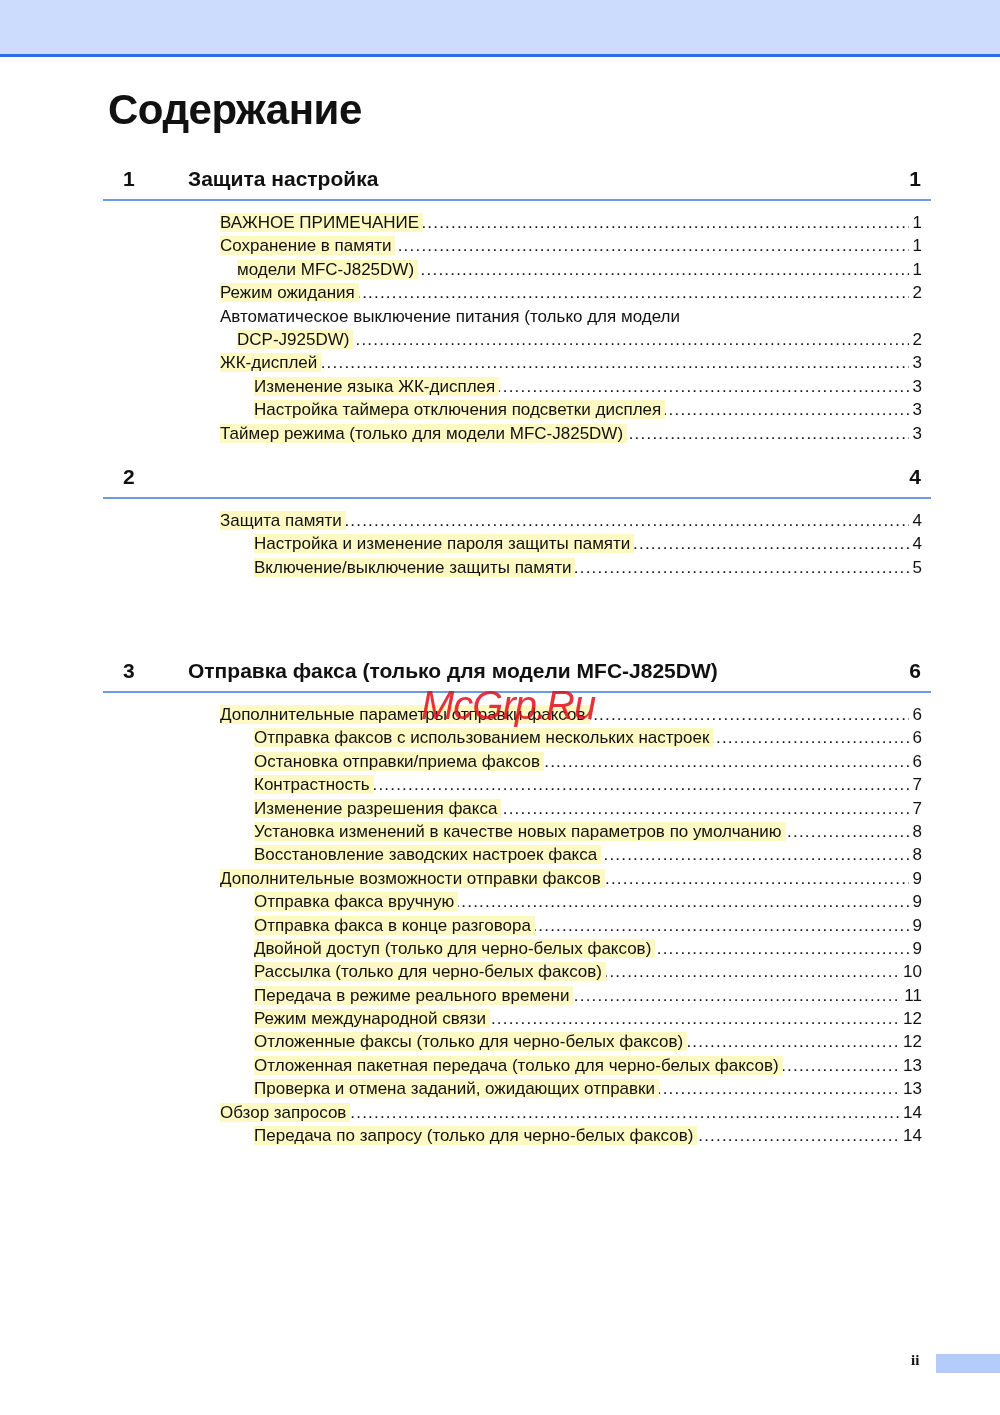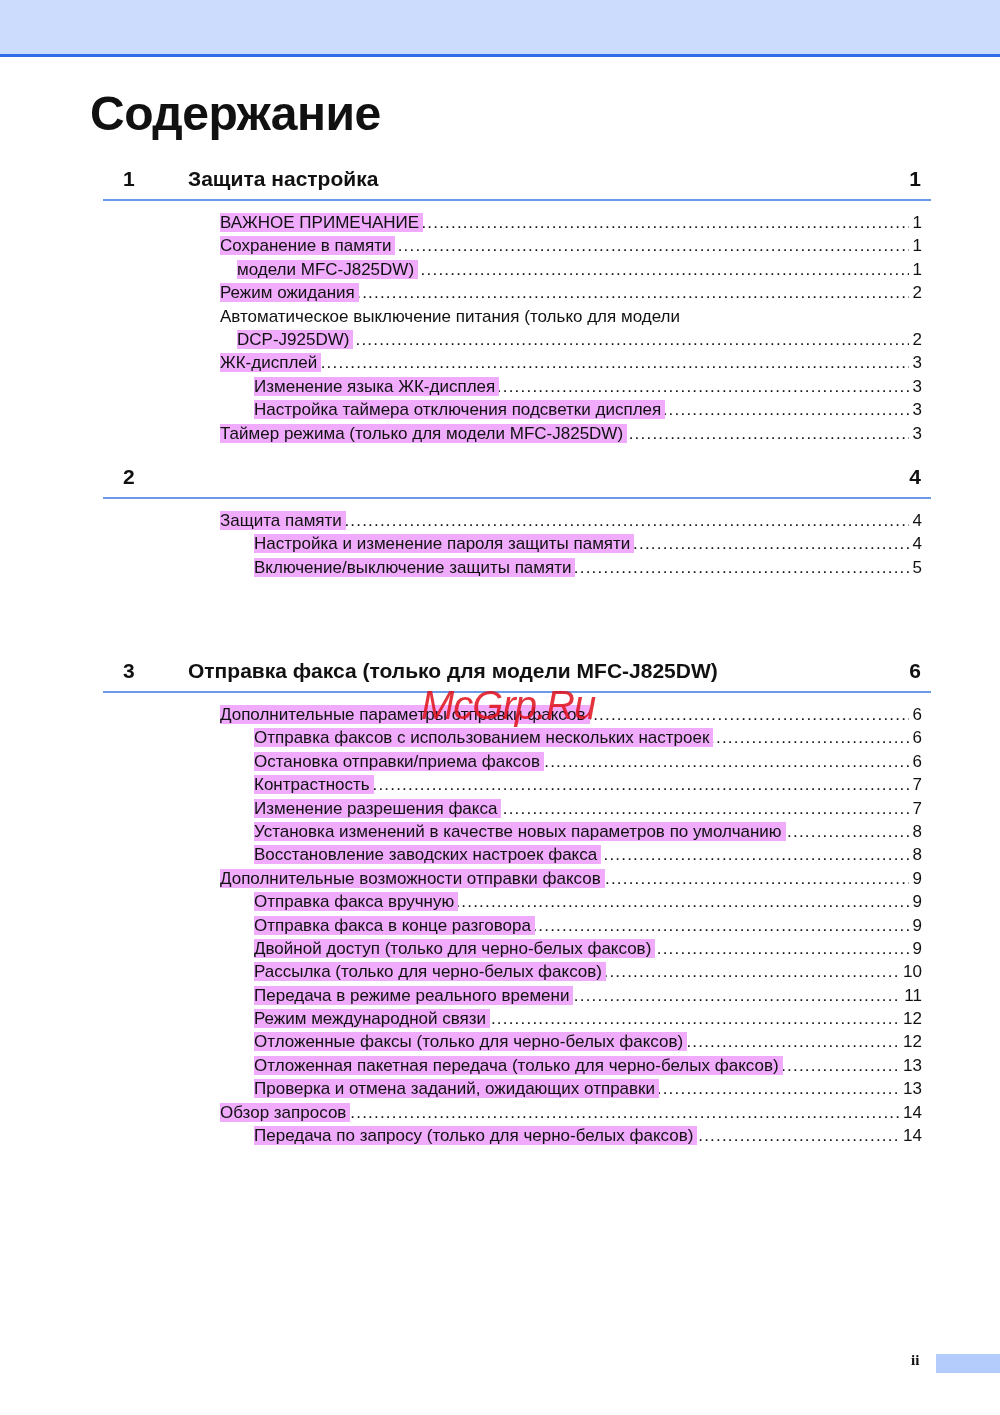--- a/index.html
+++ b/index.html
@@ -5,42 +5,42 @@
     html, body { margin: 0; padding: 0; background: #ffffff; }
     body {
       width: 1000px; height: 1415px; position: relative; overflow: hidden;
       font-family: "Liberation Sans", sans-serif; color: #111;
     }
     .top-band {
       position: absolute; left: 0; top: 0; width: 1000px; height: 54px;
       background: #ccdcfc; border-bottom: 3px solid #2d6de8;
     }
     .page-title {
-      position: absolute; left: 90px; top: 86px; margin: 0;
-      font-size: 48px; font-weight: bold; letter-spacing: -0.5px; color: #111;
+      position: absolute; left: 108px; top: 86px; margin: 0;
+      font-size: 42px; font-weight: bold; letter-spacing: -0.5px; color: #111;
     }
     .toc { position: absolute; left: 103px; top: 0; width: 828px; }
     .chapter { position: absolute; left: 0; width: 828px; }
     .chapter-head {
       position: relative; border-bottom: 2px solid #6d9ae8;
       font-weight: bold; font-size: 21px; line-height: 28px;
       padding-bottom: 6px;
     }
     .chapter-num { position: absolute; left: 20px; bottom: 6px; }
     .chapter-title { margin-left: 85px; display: block; width: 620px; }
     .chapter-page { position: absolute; right: 10px; bottom: 6px; }
     .entries { margin-top: 10px; }
     .entry {
       position: relative; font-size: 17px; line-height: 23.4px;
       white-space: nowrap; overflow: hidden; height: 23.4px;
     }
     .entry.l1 { margin-left: 117px; width: 702px; }
     .entry.l2 { margin-left: 151px; width: 668px; }
     .entry.wrap { height: auto; white-space: normal; }
-    .entry .txt { background: #f0abfc; padding-right: 4px; position: relative; z-index: 1; }
+    .entry .txt { background: #fef9c3; padding-right: 4px; position: relative; z-index: 1; }
     .entry .dots {
       position: absolute; left: 0; right: 0; top: 0;
       overflow: hidden; white-space: nowrap; color: #111; letter-spacing: 1.2px;
     }
     .entry .pg {
       position: absolute; right: 0; top: 0; background: #fff;
       padding-left: 4px; z-index: 1;
     }
     .entry.wrap .line1 { display: block; }
     .entry.wrap .line2 { display: block; position: relative; height: 23.4px; overflow: hidden; padding-left: 17px; }

